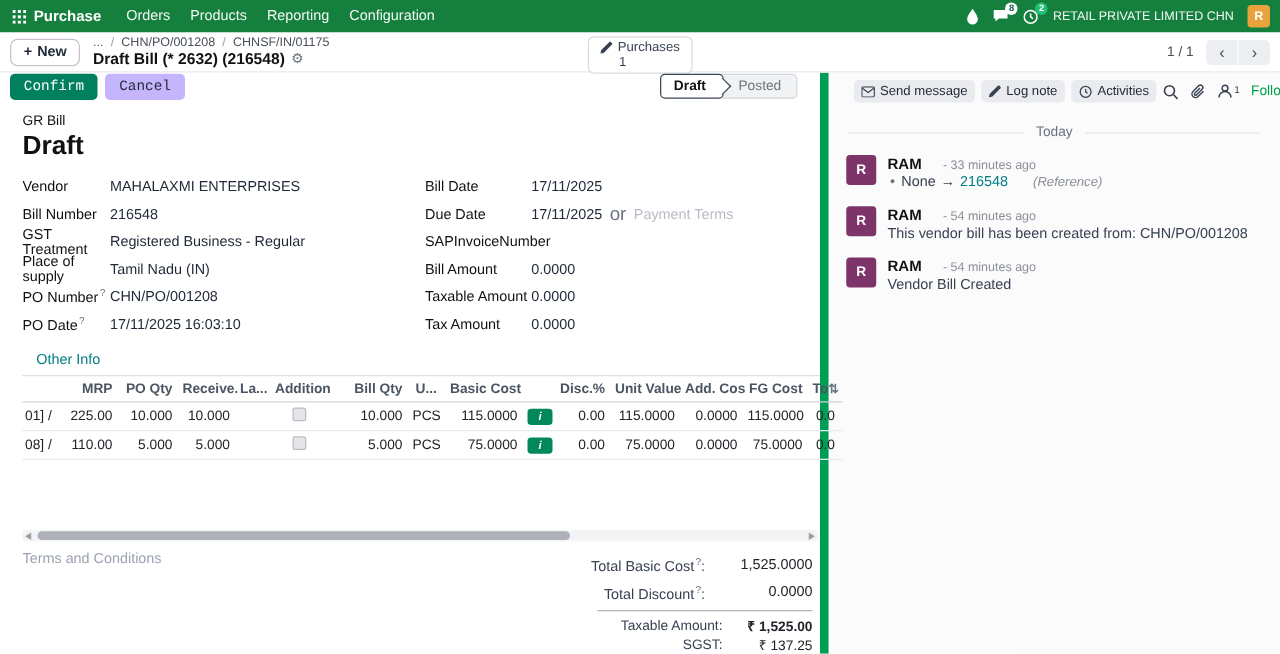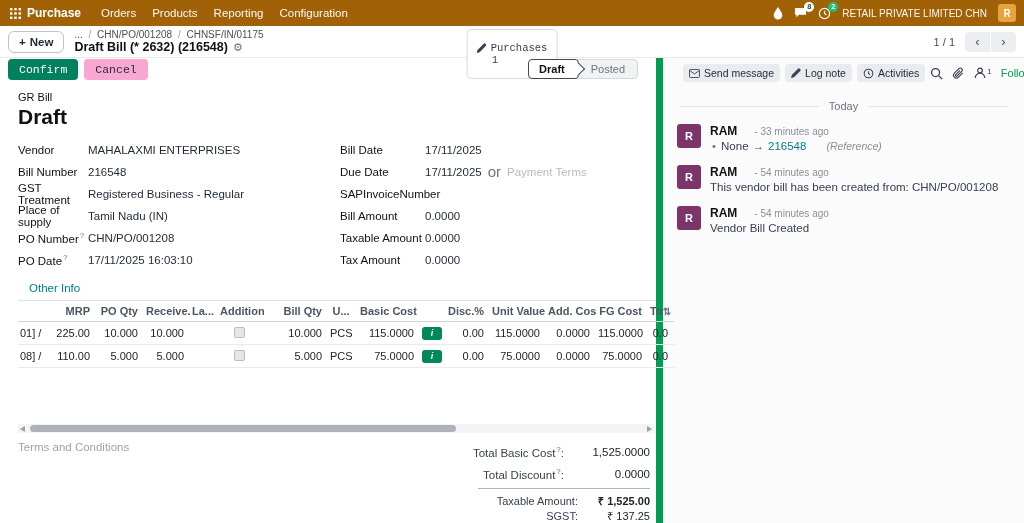--- a/index.html
+++ b/index.html
@@ -1,20 +1,20 @@
 <!DOCTYPE html>
 <html><head>
 <meta charset="utf-8">
 <style>
   *{margin:0;padding:0;box-sizing:border-box}
   html,body{width:1024px;height:523px;overflow:hidden;background:#fff;
     font-family:"Liberation Sans",sans-serif;font-size:12px;color:#111827}
   svg{display:block}
   
-  .topbar{height:26px;background:#a16207;color:#fff;display:flex;align-items:center;padding:0 8px;white-space:nowrap}
+  .topbar{height:26px;background:#15803d;color:#fff;display:flex;align-items:center;padding:0 8px;white-space:nowrap}
   .topbar .appicon{margin:0 6px 0 2px;cursor:pointer}
   .topbar .appname{font-weight:bold;font-size:12px;margin-right:12px;cursor:pointer}
   .topbar .menu{font-size:11.5px;padding:0 8px;cursor:pointer;opacity:.95}
   .topbar-right{margin-left:auto;display:flex;align-items:center;gap:11px}
   .tb-ico{position:relative;cursor:pointer;display:flex}
   .tb-badge{position:absolute;top:-5px;right:-7px;min-width:10px;height:10px;border-radius:6px;
     font-size:7.5px;line-height:10px;text-align:center;padding:0 2px;font-weight:bold}
   .tb-badge.light{background:#fff;color:#05544a}
   .tb-badge.green{background:#21bf73;color:#fff}
   .company{font-size:10px;opacity:.95;cursor:pointer}
@@ -26,39 +26,39 @@
   .btn-new{display:inline-flex;align-items:center;gap:4px;border:1px solid #c9bfc9;background:#fff;border-radius:6px;
     padding:4px 10px;font-size:11.5px;font-weight:600;color:#1f2937;cursor:pointer;font-family:inherit}
   .crumbs{margin-left:10px;line-height:1.15}
   .crumb-line1{font-size:10px;color:#495057}
   .crumb-line1 .crumb{cursor:pointer}
   .crumb-sep{color:#9aa0a6;margin:0 3px}
   .crumb-line2{display:flex;align-items:center;gap:5px}
   .doc-title{font-size:12.5px;font-weight:bold;color:#111}
   .gear-ico{font-size:11px;color:#6b7280;cursor:pointer}
   .smart-btn{position:absolute;left:50%;transform:translateX(-50%);top:3px;border:1px solid #d8dadf;border-radius:5px;
-    background:#fff;padding:12px 9px;cursor:pointer;font-family:Liberation Mono, monospace;text-align:left}
+    background:#fff;padding:2px 9px;cursor:pointer;font-family:Liberation Sans, sans-serif;text-align:left}
   .smart-line1{display:flex;align-items:center;gap:4px;font-size:10.5px;color:#374151}
   .smart-count{font-size:10.5px;color:#374151;padding-left:15px}
   .pager{margin-left:auto;display:flex;align-items:center;gap:10px}
   .pager-text{font-size:11px;color:#495057}
   .pager-btns{display:flex;border-radius:4px;overflow:hidden}
   .pager-btn{width:25px;height:20px;background:#eceef1;border:none;color:#495057;font-size:13px;line-height:18px;
     cursor:pointer;font-family:inherit}
   .pager-btn + .pager-btn{margin-left:1px}
   
   .content{display:flex;height:465px}
   .sheet-col{width:656px;background:#fff;display:flex;flex-direction:column}
   .green-scrollbar{width:7px;background:#009e54;cursor:pointer}
   .chatter-col{flex:1;background:#fbfbfc;display:flex;flex-direction:column;min-width:0}
   
   .sheet-statusbar{height:30px;display:flex;align-items:center;padding:0 8px;gap:6px}
   .btn{border:none;border-radius:4px;font-size:11.5px;padding:4px 11px;cursor:pointer;font-family:Liberation Mono, monospace}
   .btn-primary{background:#00805e;color:#fff}
-  .btn-secondary{background:#f9a8d4;color:#1f2937}
+  .btn-secondary{background:#c4b5fd;color:#1f2937}
   .status-group{margin-left:auto;margin-right:10px;display:flex;align-items:center;background:#f1f2f4;
     border:1px solid #d4d7db;border-radius:4px;font-size:11px}
   .pill{padding:3px 12px;color:#6c757d;cursor:pointer;position:relative}
   .pill.active{background:#fff;border:1px solid #3f4a54;border-radius:4px;color:#111;font-weight:600;
     margin:-1px 0 -1px -1px;padding:3px 13px 3px 10px;z-index:1}
   .pill.active::after{content:"";position:absolute;right:-5px;top:4px;width:9px;height:9px;background:#fff;
     border-top:1px solid #3f4a54;border-right:1px solid #3f4a54;transform:rotate(45deg)}
   
   .chatter-topbar{height:30px;display:flex;align-items:center;padding:0 20px;gap:5px;white-space:nowrap}
   .cbtn{display:inline-flex;align-items:center;gap:4px;background:#e9ebee;border:none;border-radius:4px;

